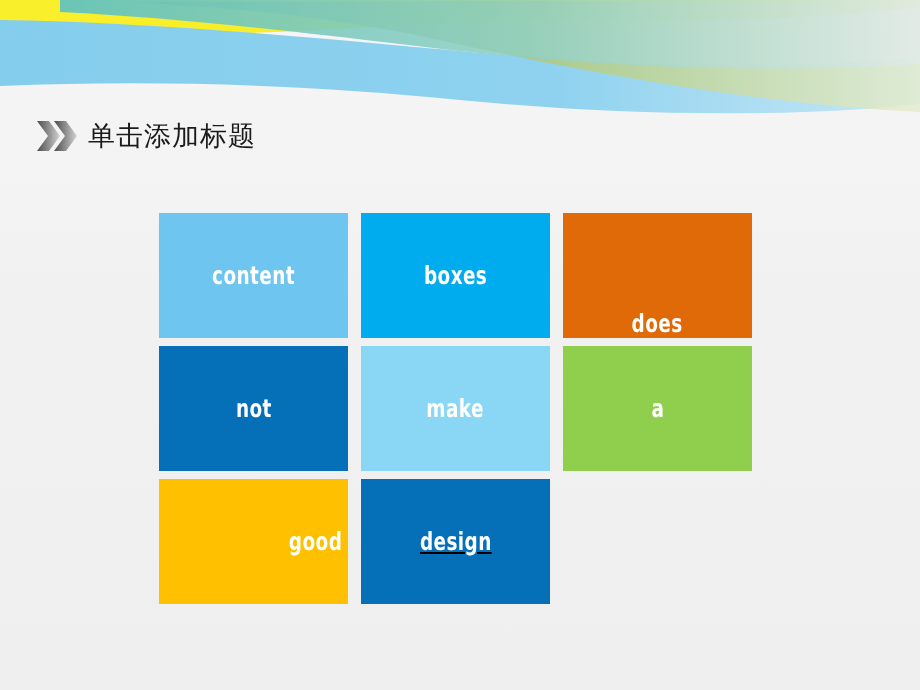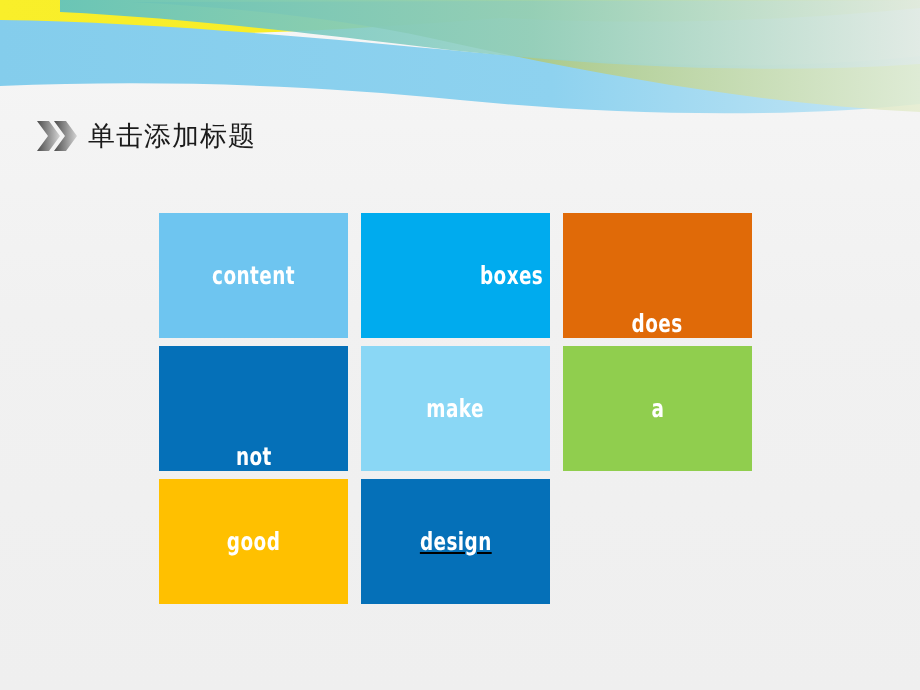--- a/index.html
+++ b/index.html
@@ -146,36 +146,36 @@
       <path d="M1,2 L13,2 L24,17 L13,32 L1,32 L12,17 Z" fill="url(#chevGrad)"></path>
       <path d="M18,2 L30,2 L41,17 L30,32 L18,32 L29,17 Z" fill="url(#chevGrad)"></path>
     </svg>
     <div class="title-text">单击添加标题</div>
   </div>
 
   <div class="grid">
     <div class="tile" style="background: rgb(110, 197, 240);">
       <span class="tile-label">content</span>
     </div>
-    <div class="tile" style="background: rgb(0, 171, 238); justify-content: flex-end;">
+    <div class="tile" style="background: rgb(0, 171, 238);">
       <span class="tile-label">boxes</span>
     </div>
     <div class="tile" style="background: rgb(224, 106, 8); align-items: flex-end;">
       <span class="tile-label">does</span>
     </div>
-    <div class="tile" style="background: rgb(5, 112, 184); align-items: flex-end;">
+    <div class="tile" style="background: rgb(5, 112, 184);">
       <span class="tile-label">not</span>
     </div>
     <div class="tile" style="background: rgb(138, 215, 245);">
       <span class="tile-label">make</span>
     </div>
     <div class="tile" style="background: rgb(144, 206, 78);">
       <span class="tile-label">a</span>
     </div>
-    <div class="tile" style="background: rgb(255, 192, 0);">
+    <div class="tile" style="background: rgb(255, 192, 0); justify-content: flex-end;">
       <span class="tile-label">good</span>
     </div>
     <div class="tile" style="background: rgb(5, 112, 184); text-decoration: underline;">
       <span class="tile-label">design</span>
     </div>
   </div>
 
 </div>
 
 </body></html>

